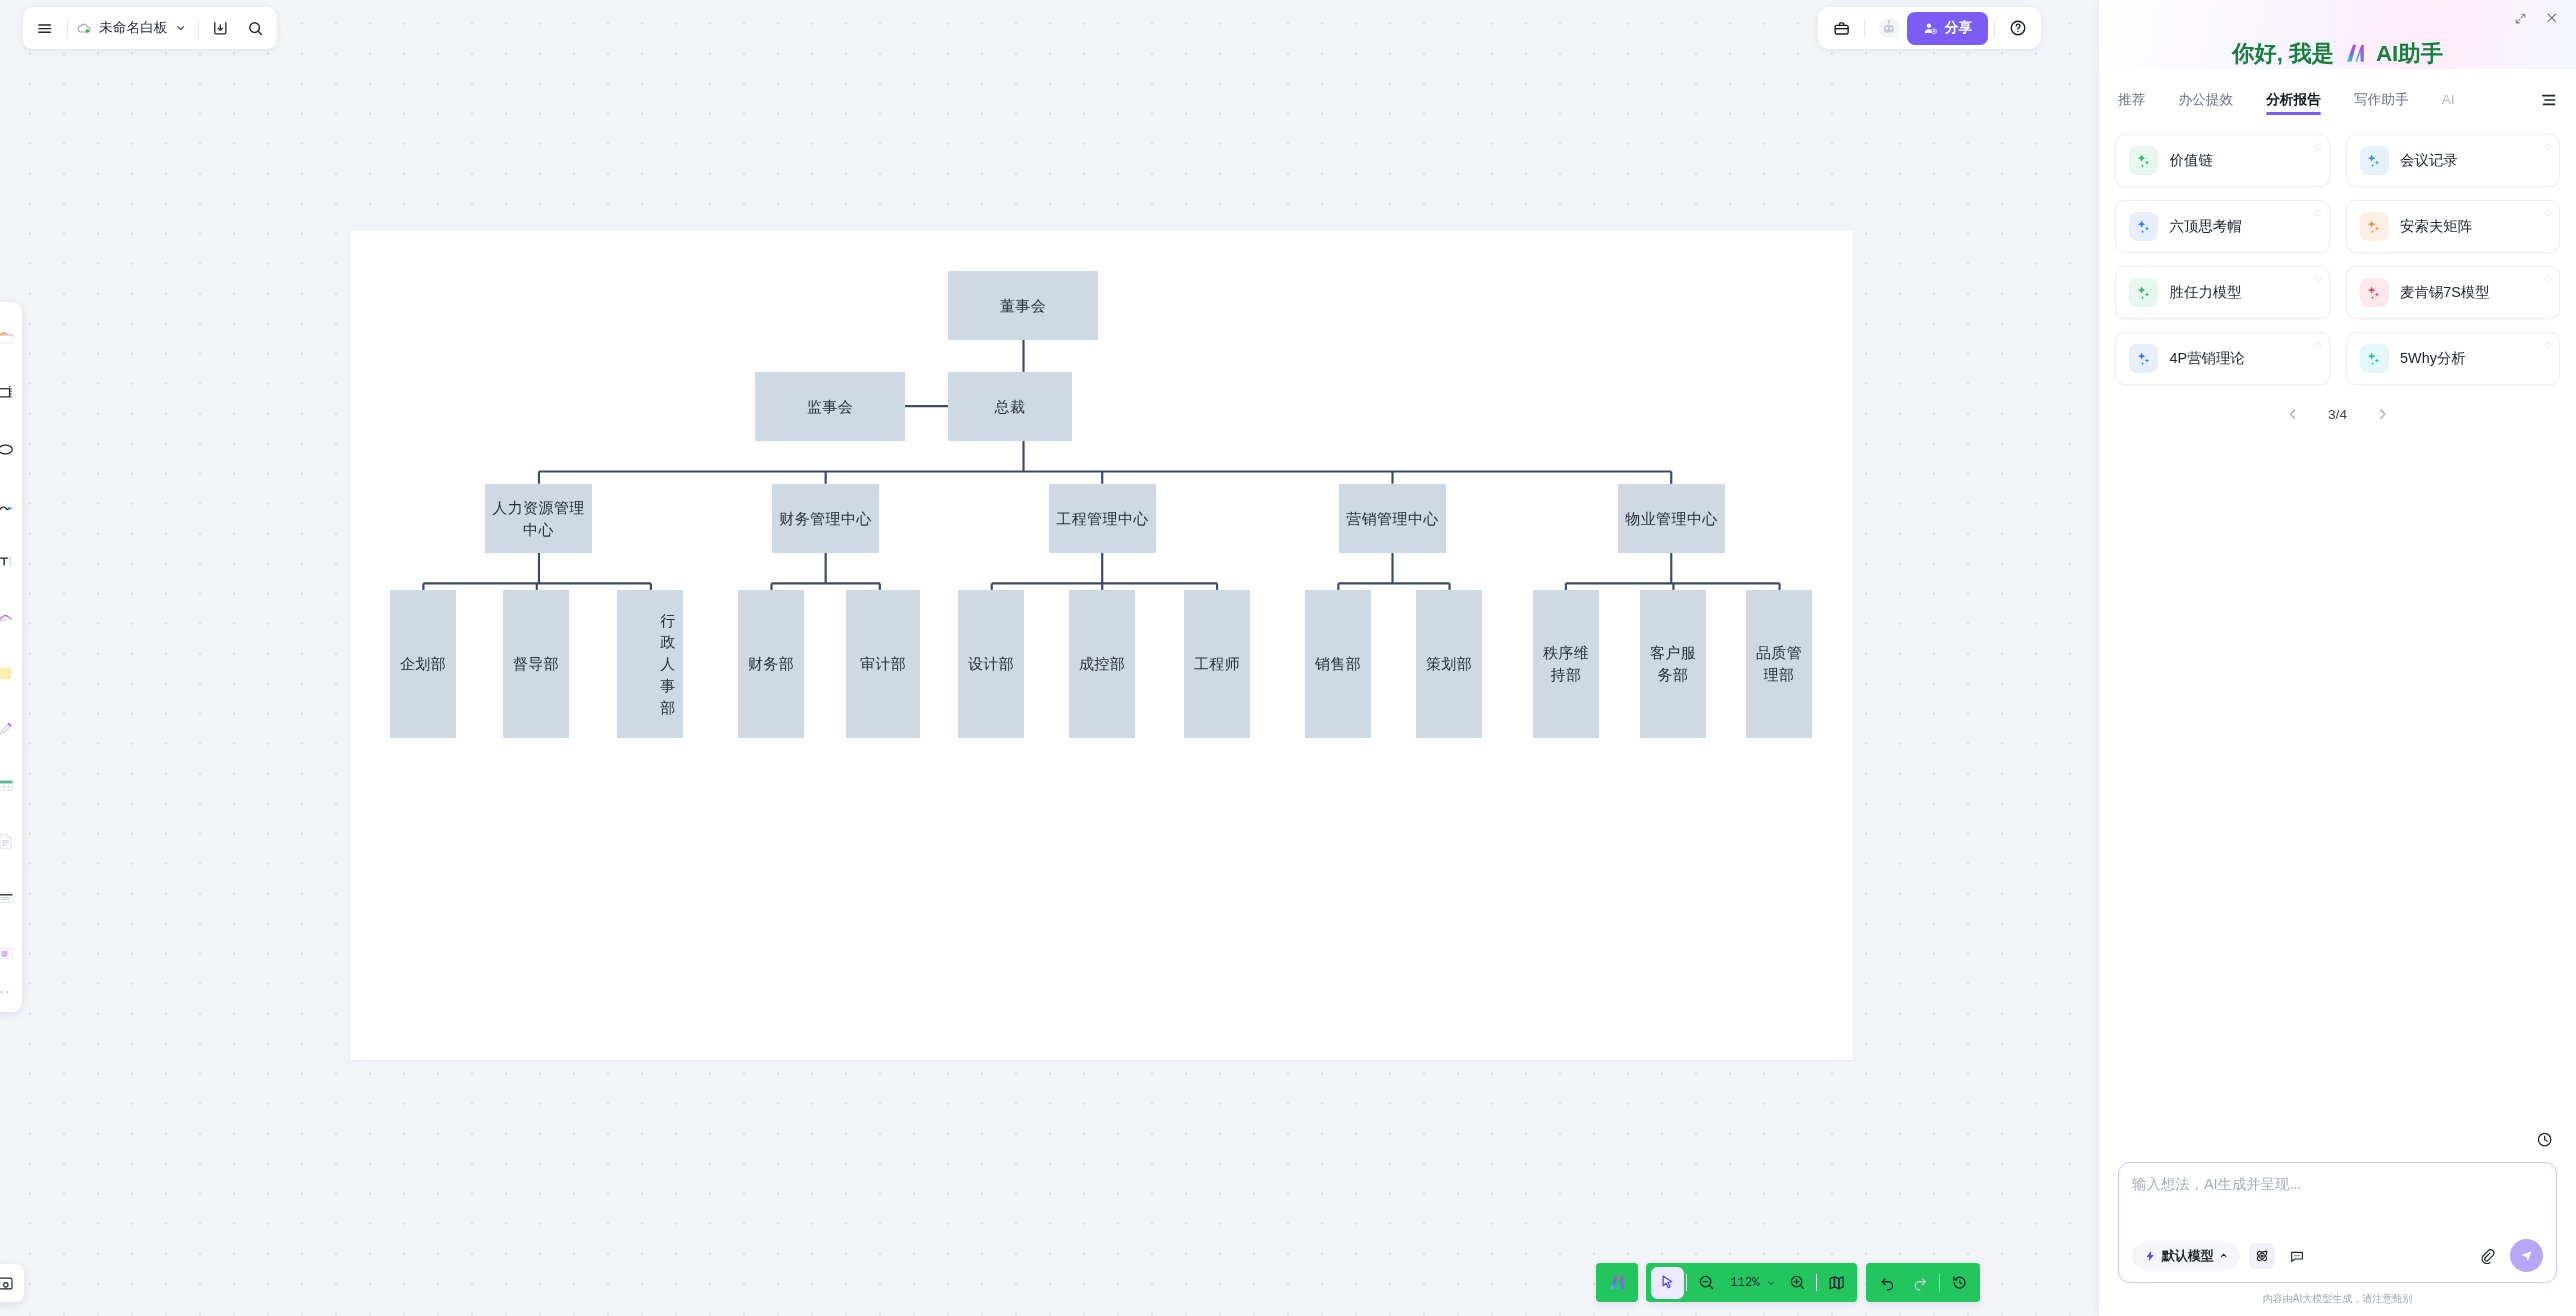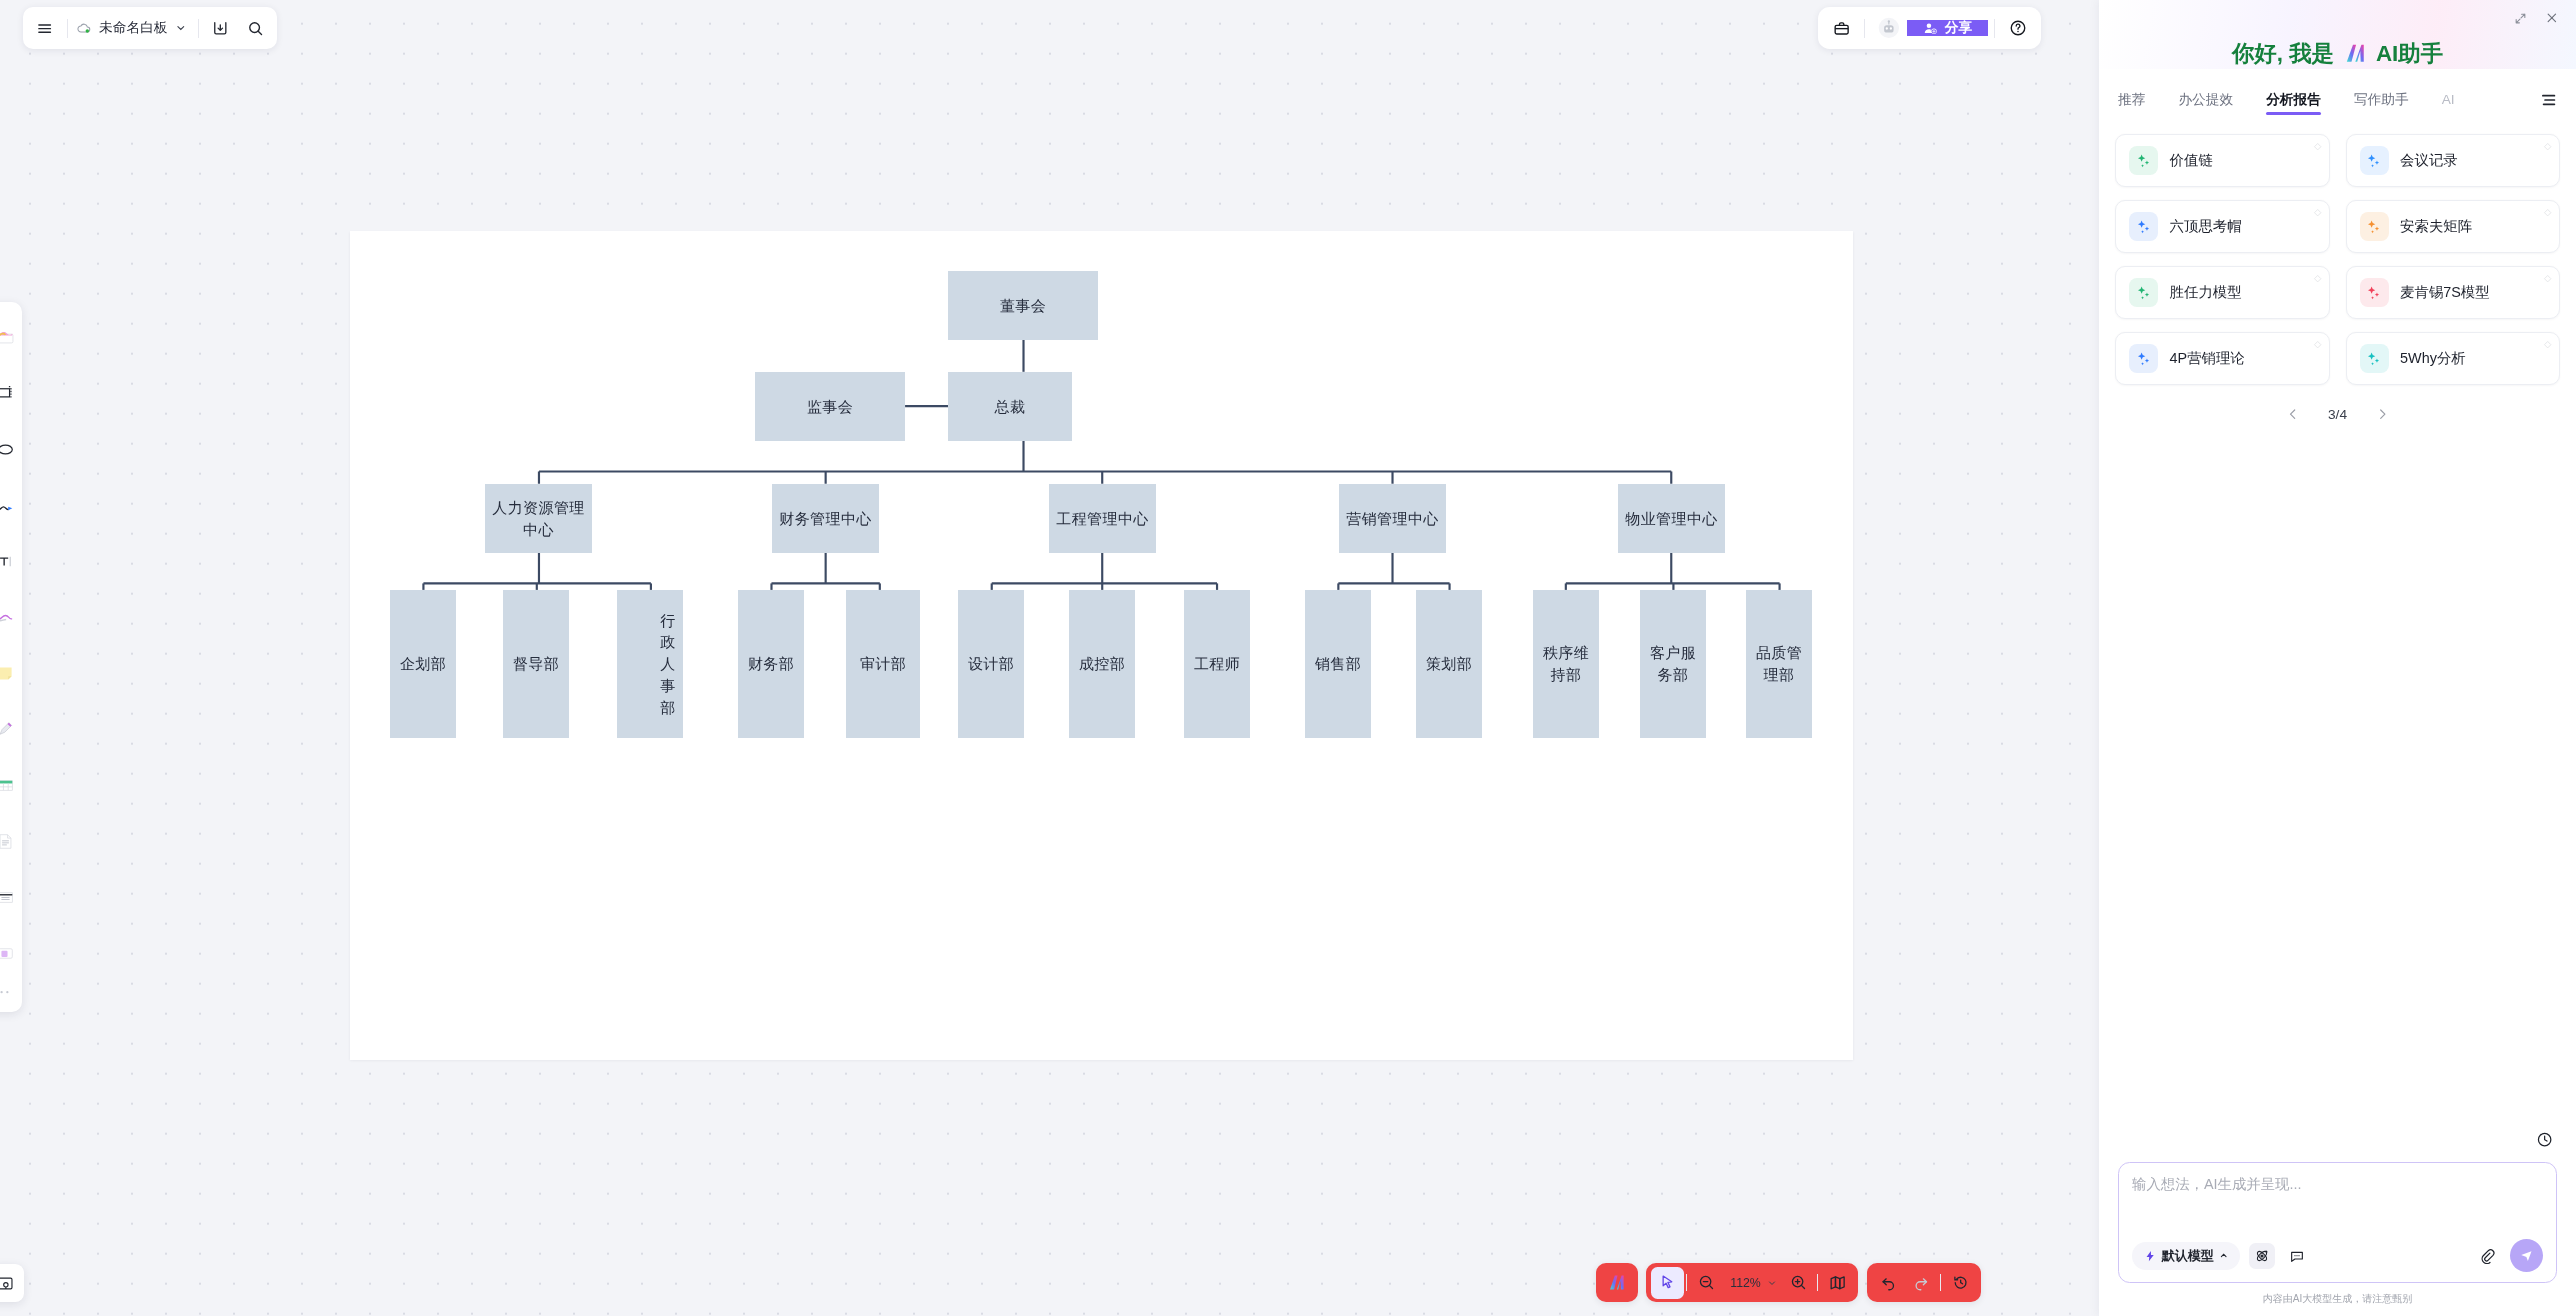--- a/index.html
+++ b/index.html
@@ -35,21 +35,21 @@
   #doc-title{font-size:13.7px;color:#1f2330;white-space:nowrap;}
 
   
   #topbar-right{
     position:absolute; left:1818px; top:7.2px; height:42px;
     background:#fff; border-radius:11.6px;
     box-shadow:0 1.4px 7.2px rgba(25,30,60,.08);
     display:flex; align-items:center; padding:0 5.8px; gap:1.4px; z-index:40;
   }
   #share-btn{
-    height:16px; padding:0 16px; border-radius:0;
+    height:33px; padding:0 16px; border-radius:8px;
     background:#7b5cf5; color:#fff; font-size:13.7px; font-weight:600;
     display:flex;align-items:center;gap:6.5px;cursor:pointer;border:none;
     font-family:inherit;
   }
 
   
   #left-tools{
     position:absolute; left:-13px; top:302px; width:35px;
     background:#fff; border-radius:10px;
     box-shadow:0 2.2px 10px rgba(25,30,60,.10);
@@ -73,22 +73,22 @@
     display:flex; align-items:center; justify-content:center; text-align:center;
     font-size:15px; line-height:1.45; padding:2.9px 4.3px; letter-spacing:0.4px;
   }
   .node.lv3{ align-items:center; }
 
   
   #bottombar{
     position:absolute; left:1596px; top:1263px; display:flex; align-items:center; gap:8.7px; z-index:40;
   }
   .bb-group{
-    background:#ef4444;border-radius:10px;box-shadow:0 1.4px 7.2px rgba(25,30,60,.09);
-    display:flex;align-items:center;height:39px;padding:0 4.3px;
+    background:#22c55e;border-radius:4px;box-shadow:0 1.4px 7.2px rgba(25,30,60,.09);
+    display:flex;align-items:center;height:39px;padding:0 4.3px;font-family:Liberation Mono, monospace;
   }
   .bb-btn{width:33px;height:32px;display:flex;align-items:center;justify-content:center;border-radius:6.5px;cursor:pointer;}
   .bb-btn.active{background:#eceaff;}
   .bb-sep{width:0.7px;height:17.3px;background:#e9e9f0;margin:0 2.9px;}
   #zoom-level{font-size:12.3px;color:#2a2f3d;padding:0 2.9px;white-space:nowrap;}
   #zoom-combo{display:flex;align-items:center;gap:3.6px;cursor:pointer;padding:0 4.3px;height:32px;border-radius:6.5px;}
 
   
   #ai-panel{
     position:absolute; right:0; top:0; width:477px; height:1316px;

